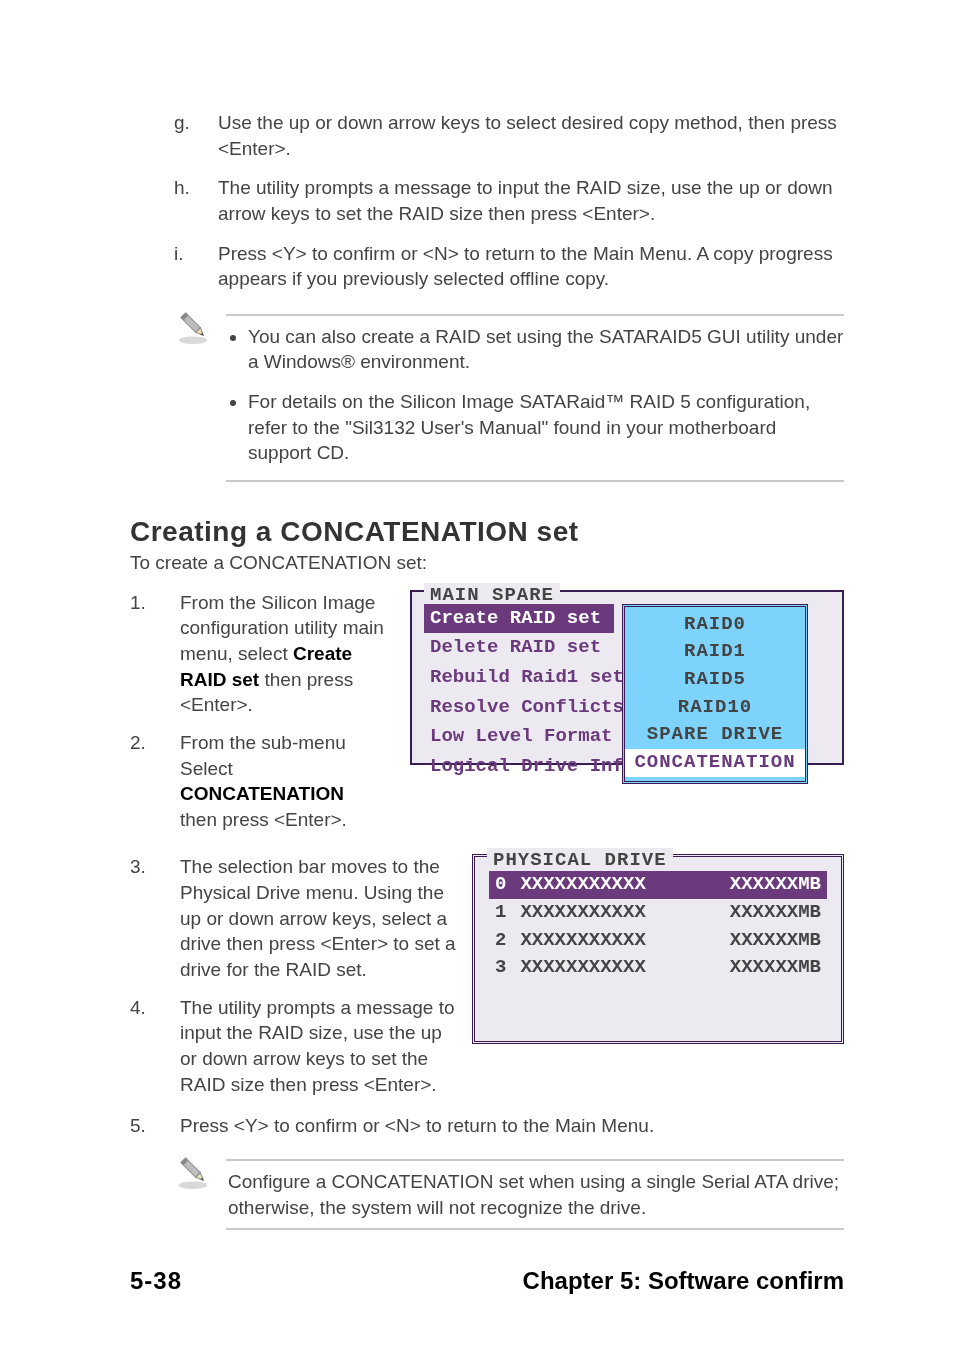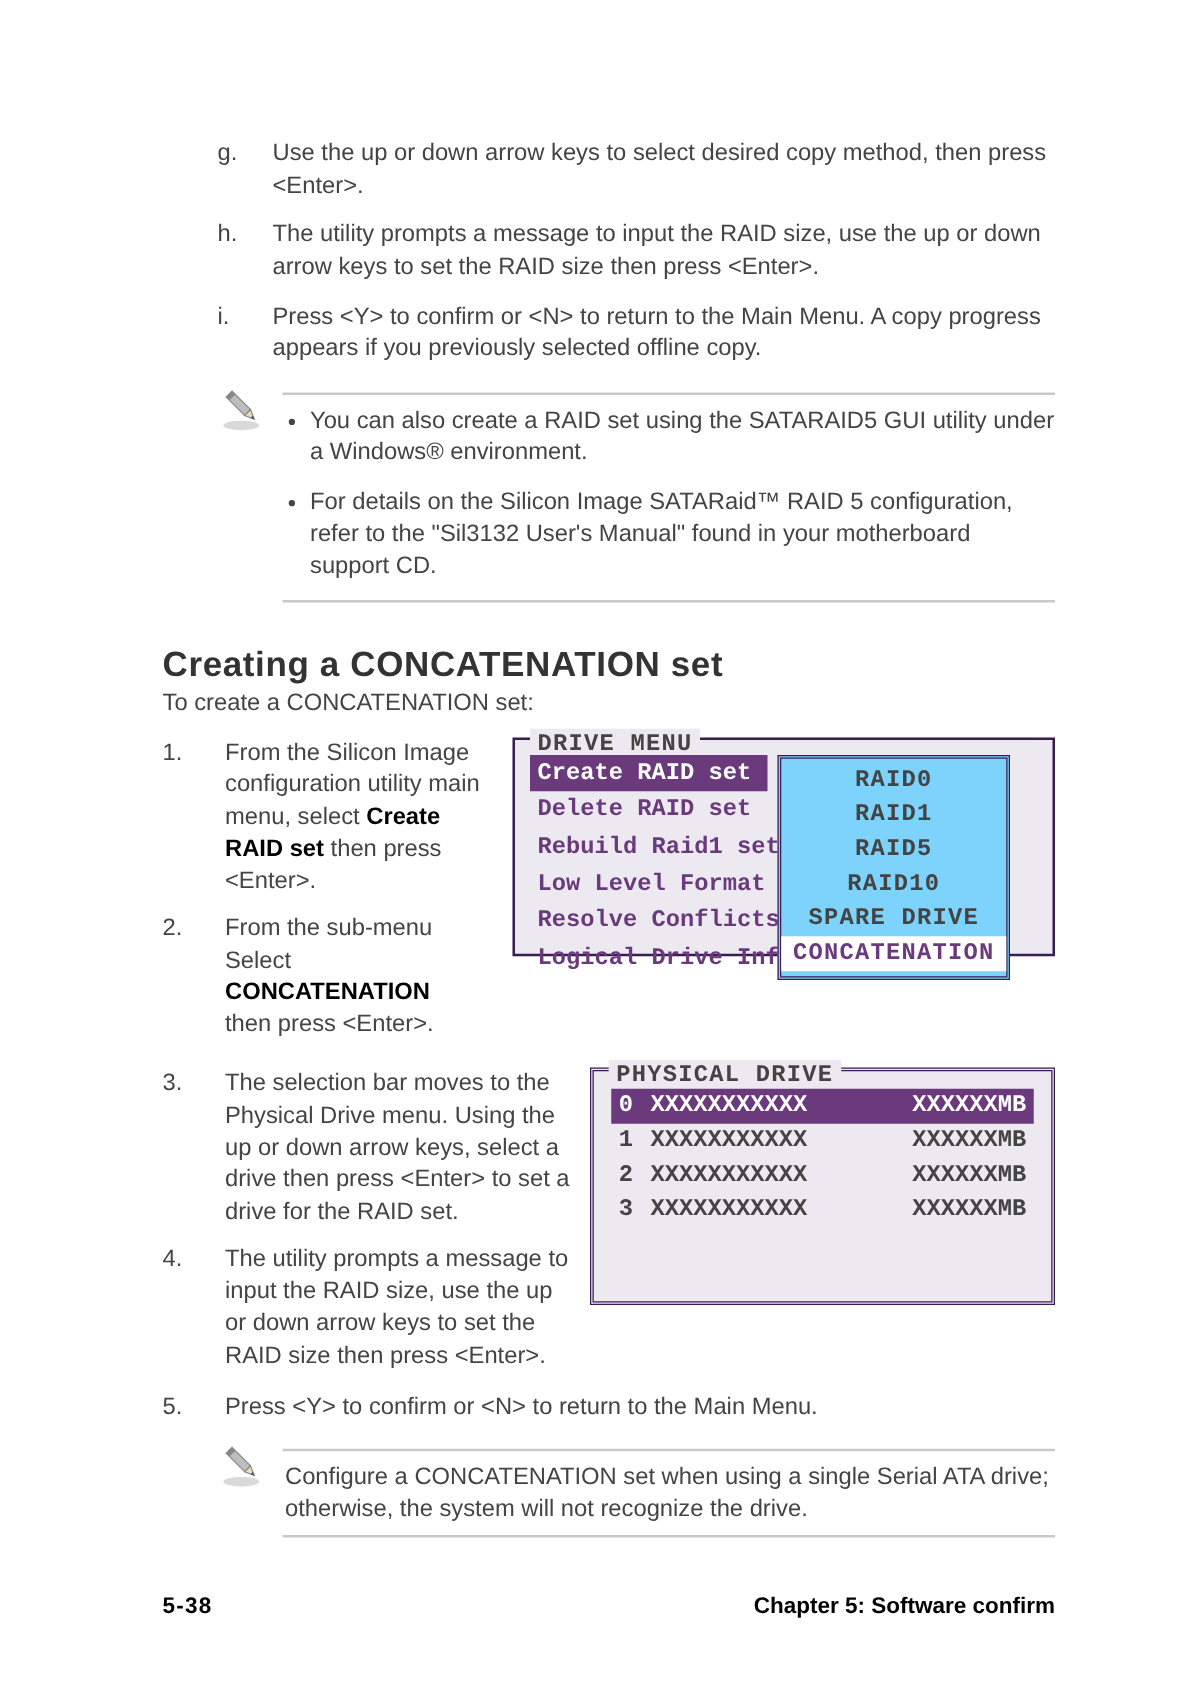--- a/index.html
+++ b/index.html
@@ -112,21 +112,21 @@
 
   .two-col-wrap.steps34 { gap: 14px; }
   .steps34 .left-col { flex: 0 0 328px; }
 
   .strong { font-weight: bold; color:#000; }
 
   .footer {
     position: absolute;
     left: 130px; right: 110px; bottom: 56px;
     display: flex; justify-content: space-between;
-    font-size: 18px;
+    font-size: 24px;
     margin-top: 43px;
   }
   .footer .pg { font-weight: bold; letter-spacing: 1px; color:#000; }
   .footer .ch { text-align: right; }
   .footer .ch .b { font-weight: bold; color:#000; }
 
   .pencil-svg { width: 38px; height: 38px; }
 </style>
 </head>
 <body>
@@ -189,27 +189,27 @@
         <li class="num-item">
           <div class="nm-m">2.</div>
           <div class="nm-c">
             <span>From the sub-menu Select </span><br><span class="strong">CONCATENATION</span><br><span> then press &lt;Enter&gt;.</span>
           </div>
         </li>
       </ul>
     </div>
     <div class="right-col">
       <div class="bios-panel">
-        <div class="bios-panel-legend">DRIVE MENU</div>
+        <div class="bios-panel-legend">MAIN SPARE</div>
         <div class="bios-menu-col">
           <div class="sel">Create RAID set</div>
           <div>Delete RAID set</div>
           <div>Rebuild Raid1 set</div>
+          <div>Resolve Conflicts</div>
           <div>Low Level Format</div>
-          <div>Resolve Conflicts</div>
           <div>Logical Drive Info</div>
         </div>
         <div class="bios-popup">
           <div>RAID0</div>
           <div>RAID1</div>
           <div>RAID5</div>
           <div>RAID10</div>
           <div>SPARE DRIVE</div>
           <div class="sel">CONCATENATION</div>
         </div>

